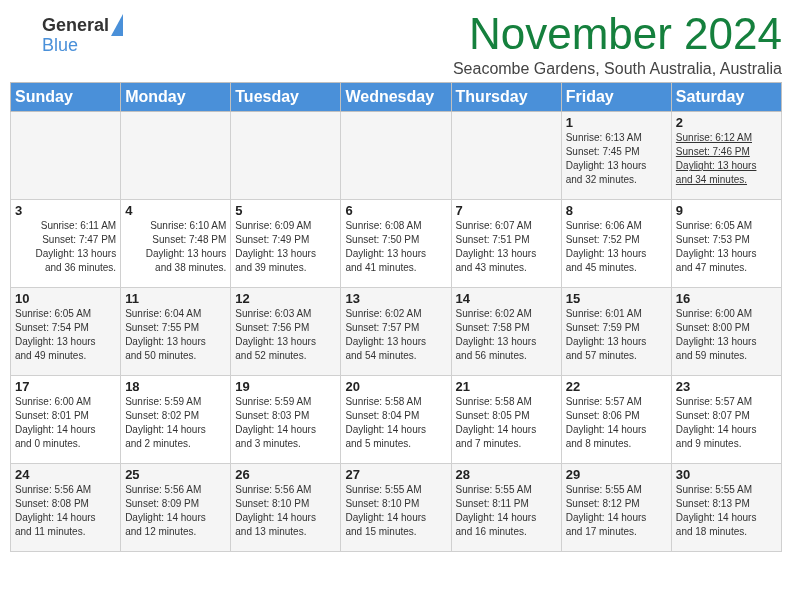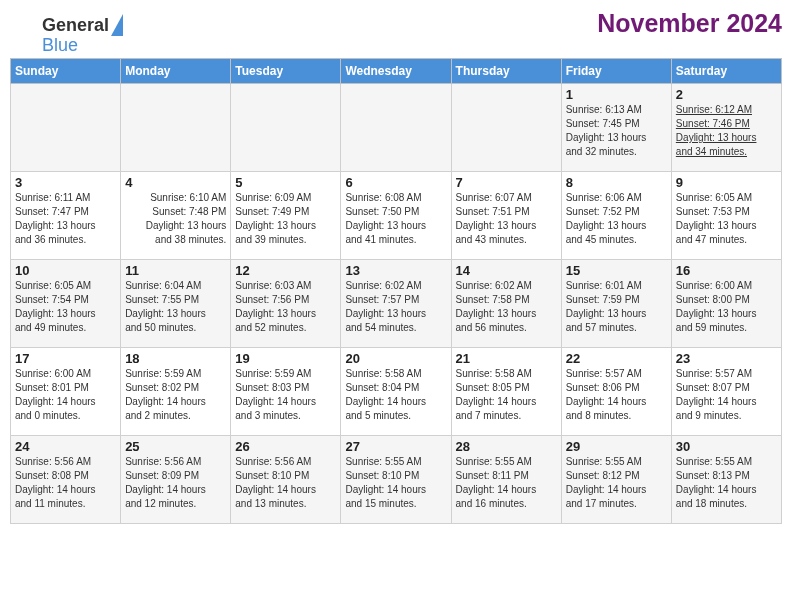--- a/index.html
+++ b/index.html
@@ -45,39 +45,39 @@
       vertical-align: middle;
     }
     .logo-row {
       display: flex;
       align-items: center;
     }
     .title-block {
       text-align: right;
     }
     .month-title {
-      font-size: 25px;
-      font-weight: bold;
-      color: #701a75;
+      font-size: 44px;
+      font-weight: normal;
+      color: #15803d;
       line-height: 1.1;
     }
     .location-title {
       font-size: 16px;
       color: #444;
       margin-top: 2px;
     }
     table {
       width: 100%;
       border-collapse: collapse;
       table-layout: fixed;
     }
     thead tr th {
       background-color: #4a90d9;
       color: #fff;
-      font-size: 12px;
+      font-size: 16px;
       font-weight: bold;
       padding: 5px 4px;
       text-align: left;
       border: 1px solid #c0c0c0;
     }
     tbody tr td {
       vertical-align: top;
       border: 1px solid #d0d0d0;
       padding: 3px 4px;
       font-size: 10.5px;
@@ -110,20 +110,21 @@
 <div class="header">
   <div class="logo">
     <div class="logo-row">
       <span class="logo-general">General</span>
       <span class="logo-triangle"></span>
     </div>
     <span class="logo-blue">Blue</span>
   </div>
   <div class="title-block">
     <div class="month-title">November 2024</div>
+    <div class="location-title">Seacombe Gardens, South Australia, Australia</div>
   </div>
 </div>
 
 <table>
   <thead>
     <tr>
     <th>Sunday</th>
         <th>Monday</th>
         <th>Tuesday</th>
         <th>Wednesday</th>
@@ -150,21 +151,21 @@
           <span class="day-number">2</span>
           <div class="day-content" style="white-space: pre-line; text-decoration: underline;">Sunrise: 6:12 AM
 Sunset: 7:46 PM
 Daylight: 13 hours
 and 34 minutes.</div>
         </td>
       </tr>
       <tr>
         <td>
           <span class="day-number">3</span>
-          <div class="day-content" style="white-space: pre-line;">Sunrise: 6:11 AM
+          <div class="day-content" style="white-space: pre-line; text-align: right;">Sunrise: 6:11 AM
 Sunset: 7:47 PM
 Daylight: 13 hours
 and 36 minutes.</div>
         </td>
         <td>
           <span class="day-number">4</span>
           <div class="day-content" style="white-space: pre-line; text-align: right;">Sunrise: 6:10 AM
 Sunset: 7:48 PM
 Daylight: 13 hours
 and 38 minutes.</div>

